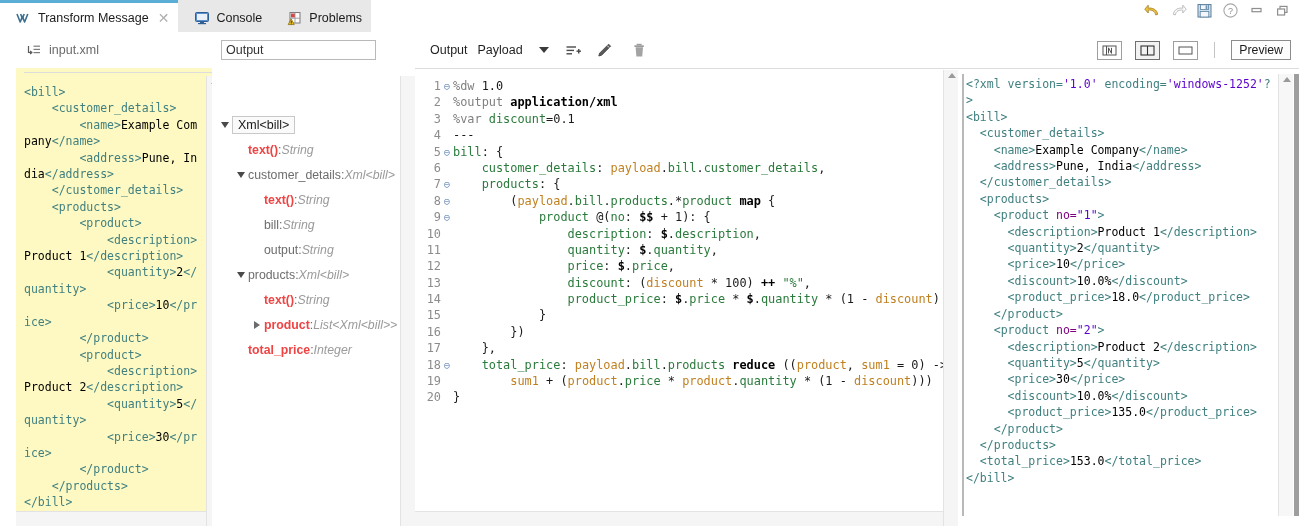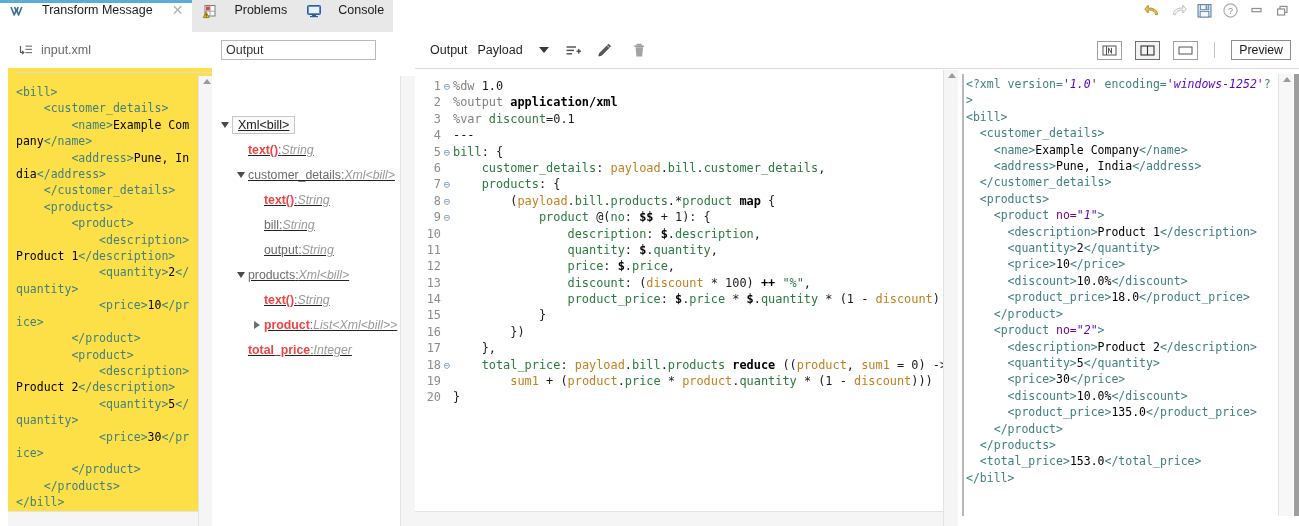--- a/index.html
+++ b/index.html
@@ -18,22 +18,22 @@
   
   .tabbar {
     position: absolute; left: 0; top: 0; width: 1299px; height: 32px;
     background: #ffffff;
   }
   .tabstrip {
     position: absolute; left: 0; top: 0; height: 32px;
     display: flex; align-items: stretch;
   }
   .tab {
-    display: flex; gap: 16px;
-    padding: 0 9px 0 10px; height: 32px;
+    display: flex; align-items: center; gap: 6px;
+    padding: 0 9px 0 16px; height: 32px;
     font-size: 12.5px; color: #1b1b1b; white-space: nowrap;
     cursor: default;
   }
   .tab.active {
     background: #ffffff;
     border-top: 3px solid #5aaed6;
     padding-top: 0;
   }
   .tab.inactive { background: #e8e8e8; border-top: 3px solid transparent; }
   .tabstrip-bg {
@@ -54,21 +54,21 @@
 
   .win-icons {
     position: absolute; right: 8px; top: 2px;
     display: flex; align-items: center; gap: 9px;
   }
   .win-icons .ico { width: 17px; height: 17px; display: block; }
 
   
   .body { position: absolute; left: 0; top: 32px; width: 1299px; height: 494px; }
 
-  .col-input   { position: absolute; left: 8px;    top: 0; width: 212px; height: 494px; background:#fde047; }
+  .col-input   { position: absolute; left: 16px;    top: 0; width: 212px; height: 494px; background:#fef9c3; }
   .col-tree    { position: absolute; left: 212px;top: 0; width: 203px; height: 494px; background:#fff; }
   .col-editor  { position: absolute; left: 415px;top: 0; width: 545px; height: 494px; background:#fff; }
   .col-preview { position: absolute; left: 960px;top: 0; width: 339px; height: 494px; background:#fff; }
 
   .vsep { position: absolute; top: 0; width: 1px; height: 494px; background: #d4d4d4; }
 
   
   .panel-head {
     height: 36px; display: flex; align-items: center; padding: 0 10px;
     background: #ffffff;
@@ -92,40 +92,40 @@
     white-space: pre-wrap;
     word-break: break-all;
   }
   .xml-code-input {
     position: absolute; left: 8px; top: 52px; width: 178px; height: 432px;
     overflow: hidden;
   }
   .tg { color: #3f7f7f; }     
   .tx { color: #000000; }     
   .at { color: #7f007f; }     
-  .av { color: #5a00cc; font-style: italic; }  
+  .av { color: #5a00cc; }  
 
   
   .vscroll {
     position: absolute; width: 15px; background: #f5f5f5;
     border-left: 1px solid #e3e3e3;
   }
   .vscroll .arrow-up {
     position: absolute; top: 3px; left: 3.5px;
     width: 0; height: 0;
     border-left: 4px solid transparent; border-right: 4px solid transparent;
     border-bottom: 5px solid #9a9a9a;
   }
   .hscroll {
     position: absolute; height: 15px; background: #f5f5f5;
     border-top: 1px solid #e3e3e3;
   }
 
   
-  .tree { position: absolute; left: 0; top: 80px; width: 190px; text-decoration: underline; }
+  .tree { position: absolute; left: 0; top: 80px; width: 190px; }
   .tnode {
     display: flex; align-items: center; height: 25px;
     font-size: 12.3px; white-space: nowrap;
   }
   .tw { width: 14px; flex: 0 0 14px; display:flex; align-items:center; justify-content:center; }
   .tri-down { width:0;height:0;border-left:4.5px solid transparent;border-right:4.5px solid transparent;border-top:6px solid #4a4a4a; }
   .tri-right{ width:0;height:0;border-top:4.5px solid transparent;border-bottom:4.5px solid transparent;border-left:6px solid #6b6b6b; }
   .tname { color: #2b2b2b; }
   .tname.bold { font-weight: bold; color:#ef4444; }
   .tname.dim { color: #6d6d6d; }
@@ -201,42 +201,42 @@
             <path d="M4.6 4 L6.4 8.4 L8.2 4" fill="none" stroke="#3c6f8f" stroke-width="1.6" stroke-linejoin="round"></path>
           </svg>
         </span>
         <span>Transform Message</span>
         <span class="close-x">✕</span>
       </div>
 
       <div class="tab inactive">
         <span style="display:inline-block;width:16px;height:16px;">
           <svg width="16" height="16" viewBox="0 0 16 16">
+            <rect x="1.5" y="2.5" width="13" height="9" rx="1" fill="#5b8fc9" stroke="#2f5f97" stroke-width="1"></rect>
+            <rect x="3" y="4" width="10" height="6" fill="#e9f1fa"></rect>
+            <rect x="6" y="11.6" width="4" height="1.6" fill="#2f5f97"></rect>
+            <rect x="4" y="13" width="8" height="1.2" fill="#2f5f97"></rect>
+          </svg>
+        </span>
+        <span>Console</span>
+      </div>
+
+      <div class="tab inactive">
+        <span style="display:inline-block;width:16px;height:16px;">
+          <svg width="16" height="16" viewBox="0 0 16 16">
             <rect x="3" y="2.5" width="10" height="10.5" fill="#fdfdfd" stroke="#7b7b7b" stroke-width="1"></rect>
             <rect x="4" y="3.5" width="4" height="4" fill="#d44"></rect>
             <line x1="3" y1="8.2" x2="13" y2="8.2" stroke="#9a9a9a" stroke-width="0.9"></line>
             <line x1="8" y1="2.5" x2="8" y2="13" stroke="#9a9a9a" stroke-width="0.9"></line>
             <path d="M1.2 14.6 L4.2 8.8 L7.2 14.6 Z" fill="#f2c31a" stroke="#8a6d12" stroke-width="0.8"></path>
             <rect x="3.8" y="10.9" width="0.9" height="2.2" fill="#3a2c04"></rect>
             <rect x="3.8" y="13.5" width="0.9" height="0.8" fill="#3a2c04"></rect>
           </svg>
         </span>
         <span>Problems</span>
-      </div>
-
-      <div class="tab inactive">
-        <span style="display:inline-block;width:16px;height:16px;">
-          <svg width="16" height="16" viewBox="0 0 16 16">
-            <rect x="1.5" y="2.5" width="13" height="9" rx="1" fill="#5b8fc9" stroke="#2f5f97" stroke-width="1"></rect>
-            <rect x="3" y="4" width="10" height="6" fill="#e9f1fa"></rect>
-            <rect x="6" y="11.6" width="4" height="1.6" fill="#2f5f97"></rect>
-            <rect x="4" y="13" width="8" height="1.2" fill="#2f5f97"></rect>
-          </svg>
-        </span>
-        <span>Console</span>
       </div>
 
     </div>
 
     <div class="win-icons">
       <span class="ico">
         <svg width="17" height="17" viewBox="0 0 17 17">
           <path d="M13.5 12.5 C13.5 7.5 8 5.5 4.2 6.2 L4.2 3.2 L0.8 7.2 L4.2 11 L4.2 8.2 C7.5 7.6 11.3 9 11.5 12.8 Z" fill="#f0c23a" stroke="#a8842a" stroke-width="0.9" stroke-linejoin="round"></path>
         </svg>
       </span>

